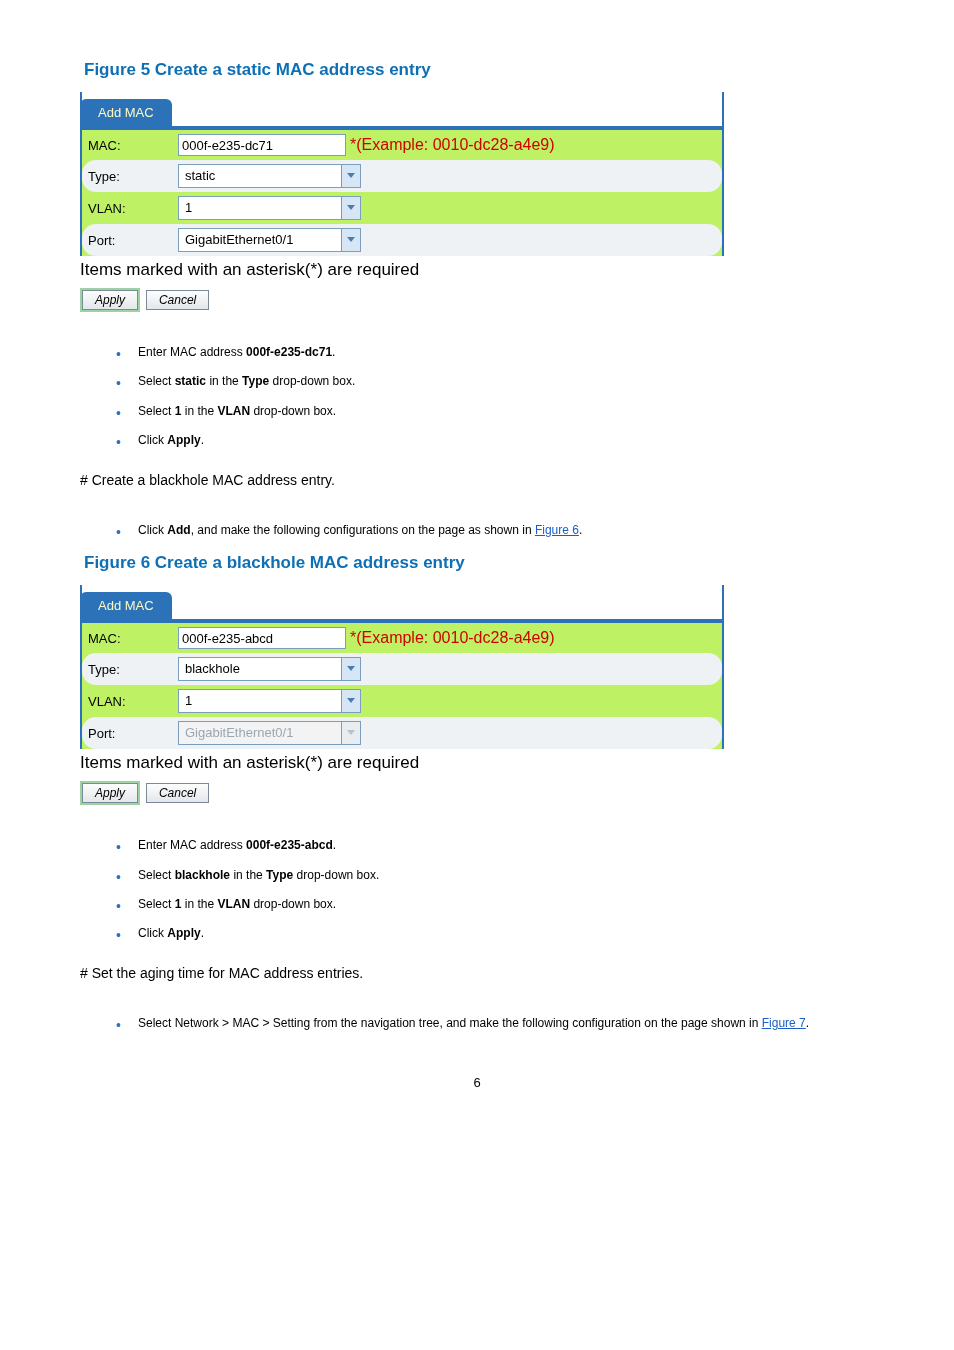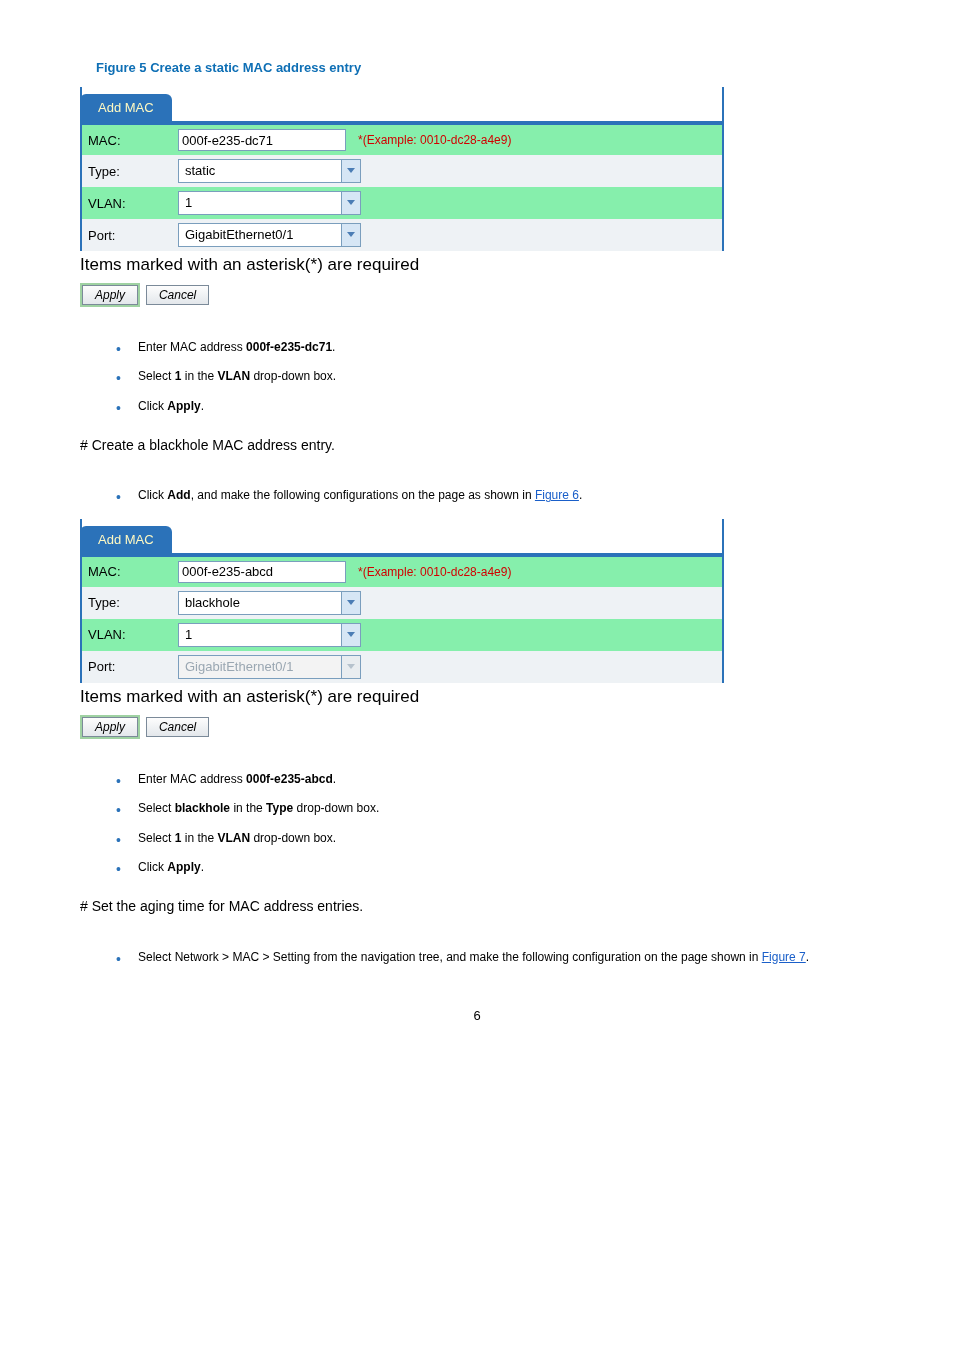--- a/index.html
+++ b/index.html
@@ -11,22 +11,22 @@
   }
   .page {
     width: 954px;
     margin: 0 auto;
     padding: 60px 80px 40px 80px;
     box-sizing: border-box;
   }
   .fig-title {
     color: #0e6fb5;
     font-weight: bold;
-    font-size: 13px;
-    margin: 0 0 12px 16px;
+    font-size: 17px;
+    margin: 0 0 12px 4px;
   }
   .form-wrap {
     border-left: 2px solid #2b72b9;
     border-right: 2px solid #2b72b9;
     border-bottom: 0;
     width: 640px;
     position: relative;
   }
   .tab-row {
     display: flex;
@@ -44,30 +44,31 @@
     position: relative;
     top: 0;
   }
   .tab-bottom-line {
     height: 4px;
     background: #2b72b9;
     margin-left: -2px;
     margin-right: -2px;
   }
   .form-body {
-    background: #86efac;
+    background: #bef264;
   }
   .form-row {
     display: flex;
     align-items: center;
     padding: 4px 6px;
     font-size: 13px;
   }
   .form-row.alt {
     background: #eef2f5;
+    border-radius: 14px;
   }
   .label-col {
     width: 90px;
     color: #000;
   }
   .input-text {
     font-family: Arial, sans-serif;
     font-size: 13px;
     height: 20px;
     padding: 0 3px;
@@ -96,22 +97,22 @@
     background: #d6e6f5;
     border-left: 1px solid #7a9ebd;
     display: flex;
     align-items: center;
     justify-content: center;
   }
   .select-arrow.disabled { background: #e9edf0; }
   .select-arrow svg { display:block; }
   .example-text {
     color: #d10000;
-    font-size: 12px;
-    margin-left: 12px;
+    font-size: 16px;
+    margin-left: 4px;
   }
   .req-note {
     font-size: 17px;
     color: #000;
     padding: 4px 0 10px 0;
   }
   .btn-row {
     text-align: left;
     width: 640px;
     padding-bottom: 8px;
@@ -228,35 +229,39 @@
   <div class="btn-row">
     <span class="btn primary">Apply</span>
     <span class="btn">Cancel</span>
   </div>
 
   <ul class="bullets">
     <li>
       <span>Enter MAC address </span><b>000f-e235-dc71</b><span>.</span>
     </li>
     <li>
+      <span>Select </span><b>static</b><span> in the </span><b>Type</b><span> drop-down box.</span>
+    </li>
+    <li>
       <span>Select </span><b>1</b><span> in the </span><b>VLAN</b><span> drop-down box.</span>
     </li>
     <li>
       <span>Click </span><b>Apply</b><span>.</span>
     </li>
   </ul>
 
   <div class="body-text"># Create a blackhole MAC address entry.</div>
 
   <ul class="bullets">
     <li>
       <span>Click </span><b>Add</b><span>, and make the following configurations on the page as shown in </span><span class="link">Figure 6</span><span>.</span>
     </li>
   </ul>
 
+  <div class="fig-title">Figure 6 Create a blackhole MAC address entry</div>
 
   <div class="form-wrap">
     <div class="tab-row">
       <div class="tab">Add MAC</div>
     </div>
     <div class="tab-bottom-line"></div>
     <div class="form-body">
       <div class="form-row">
         <div class="label-col">MAC:</div>
         <input class="input-text wide" value="000f-e235-abcd" style="">

